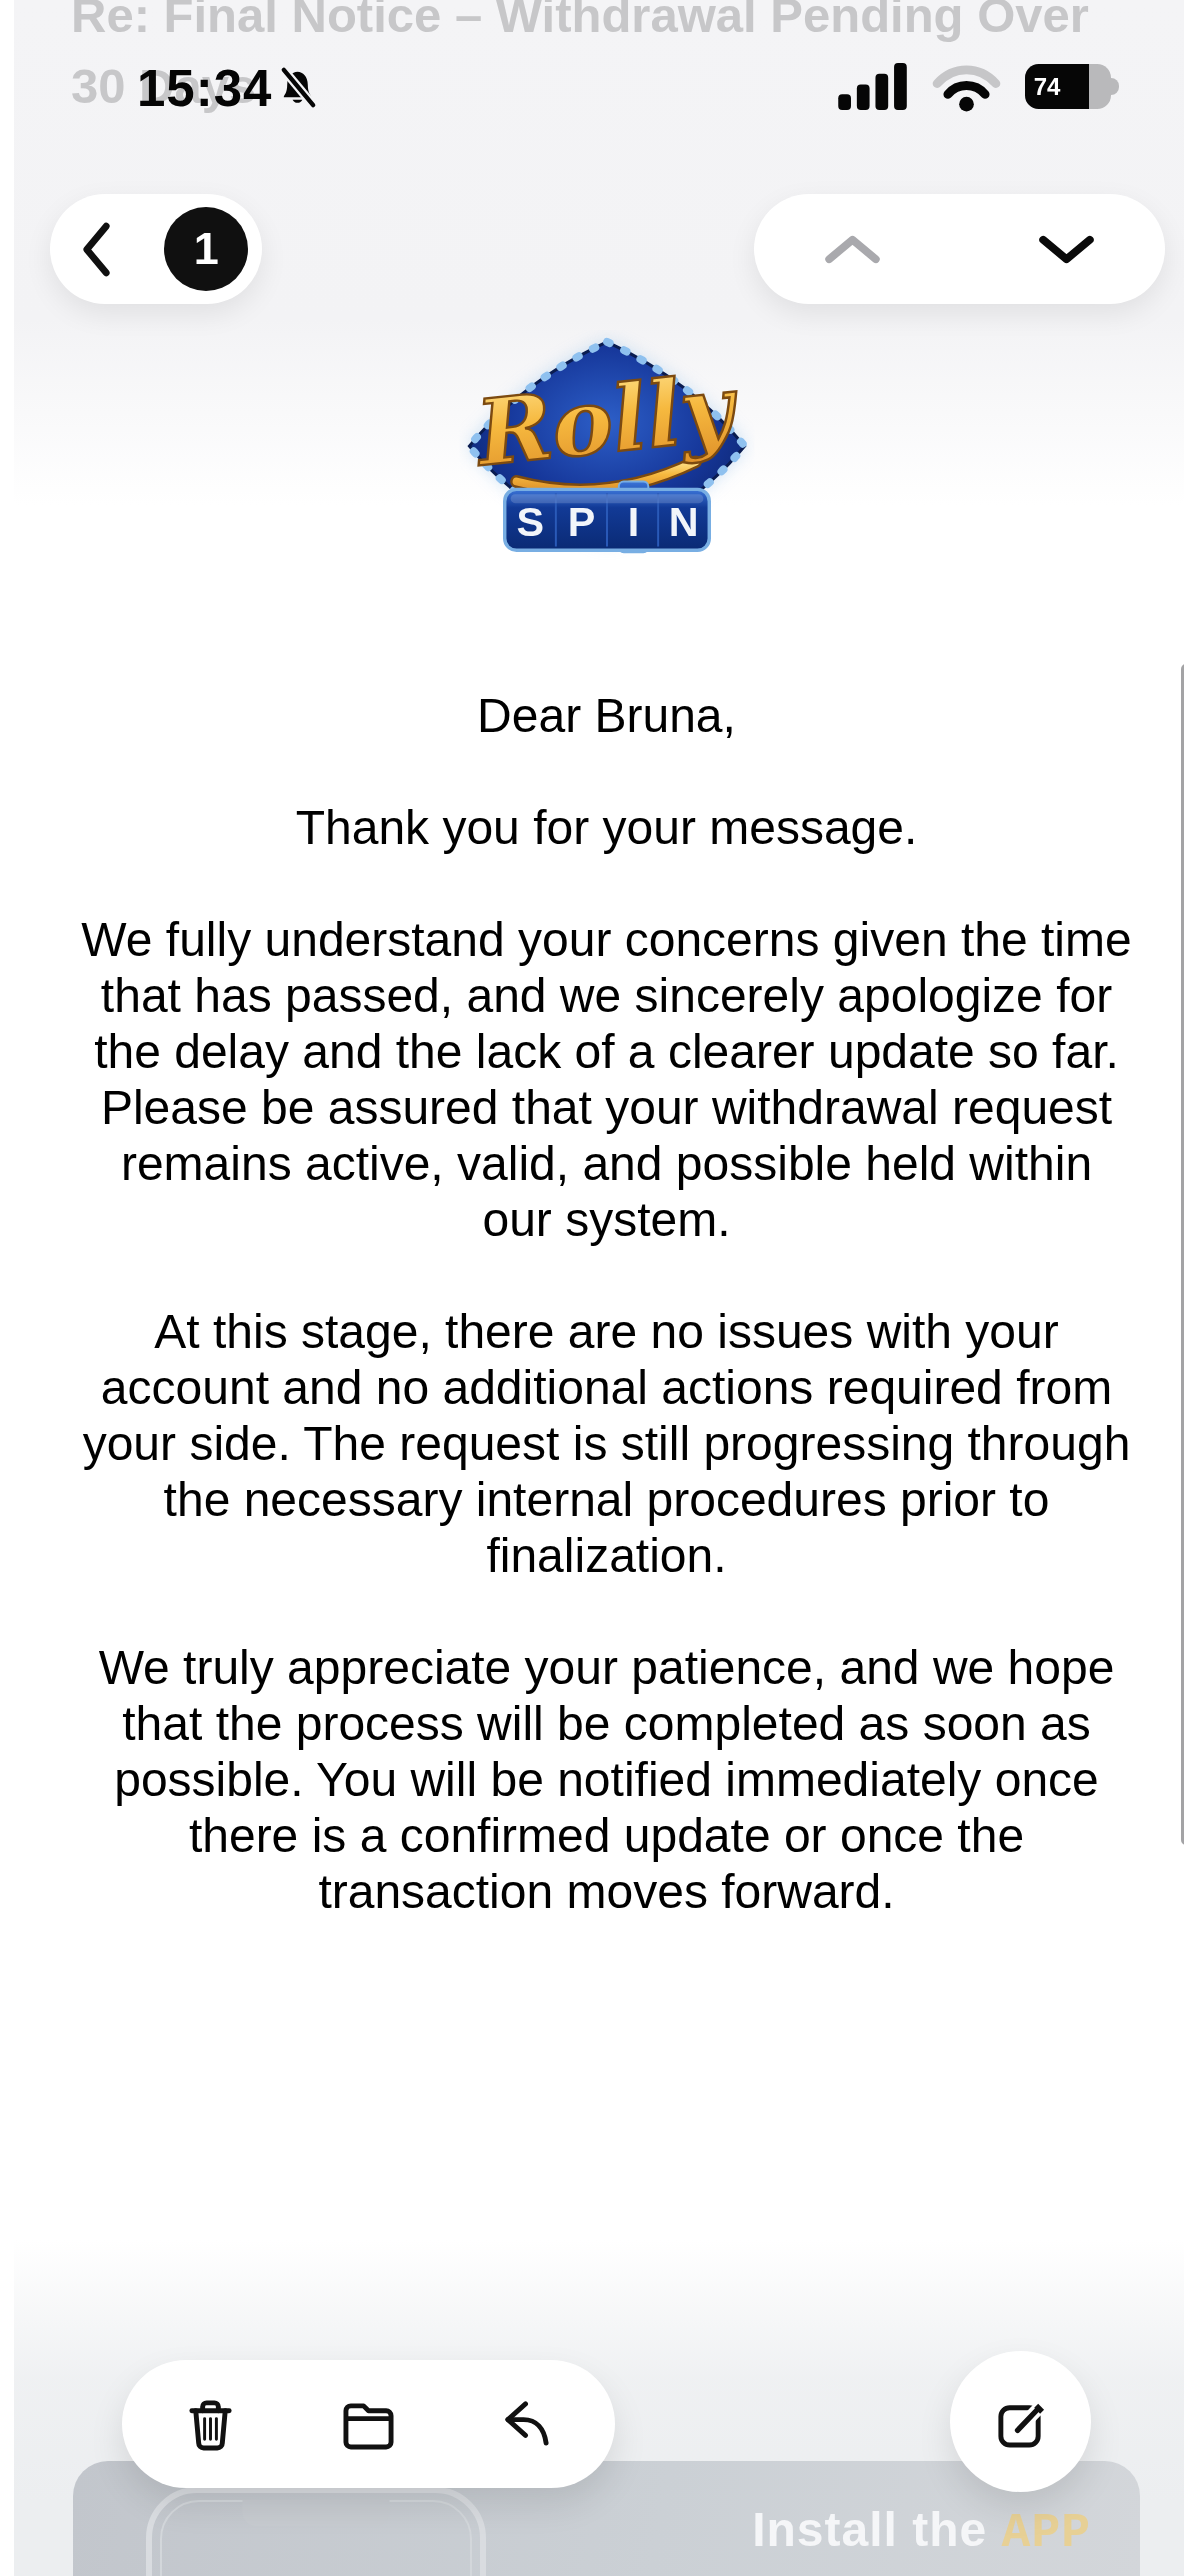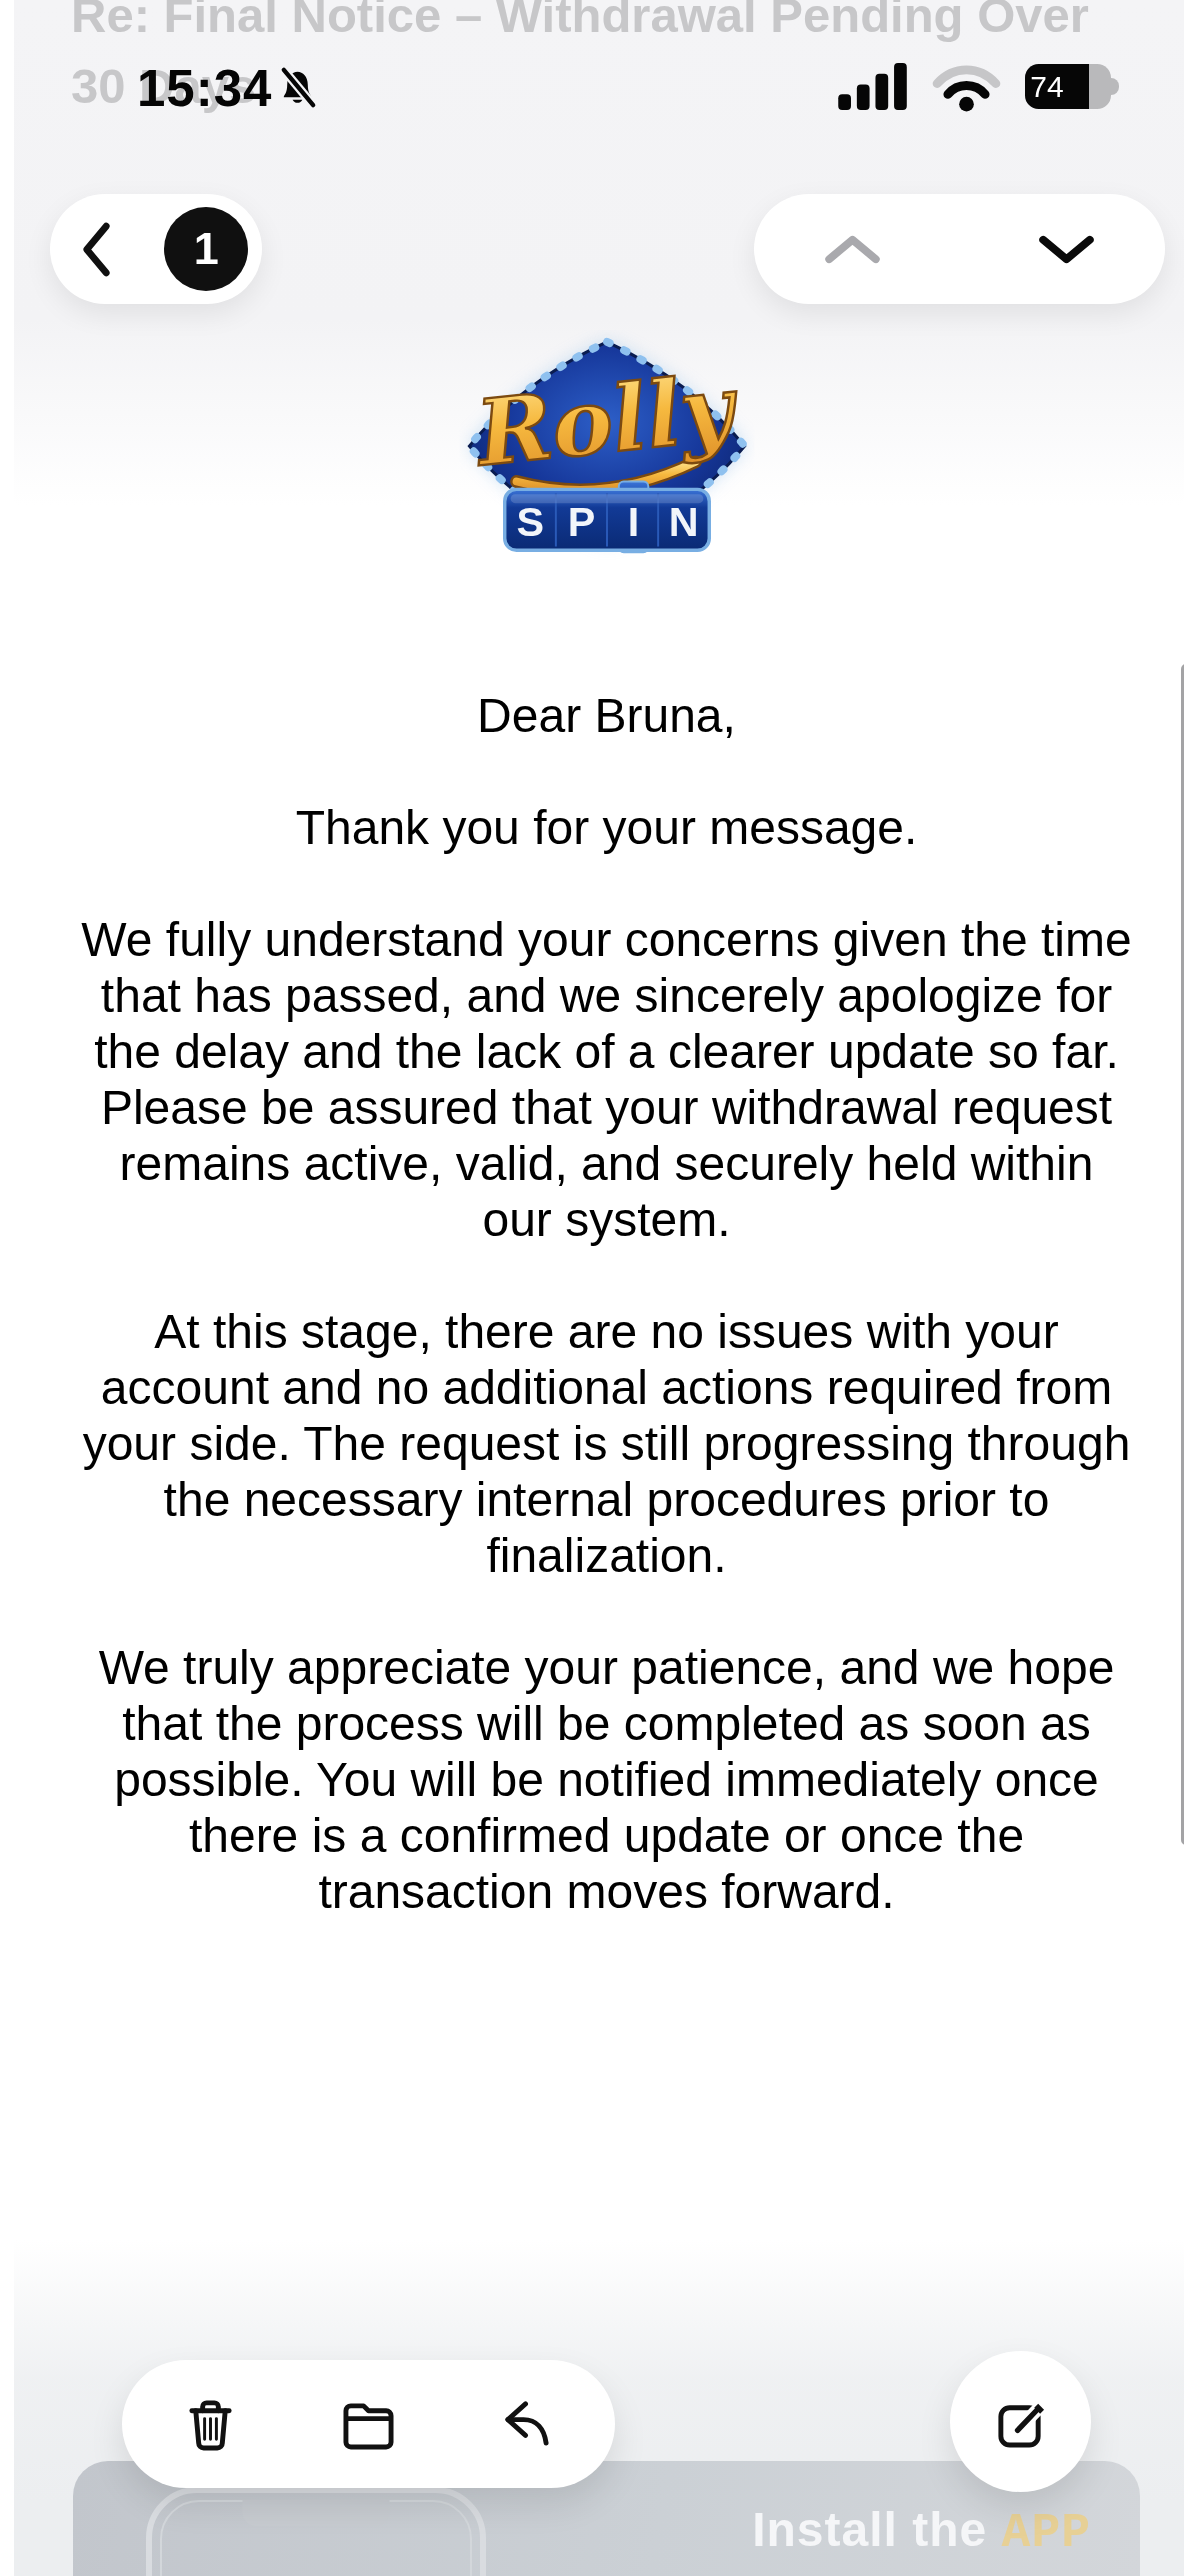--- a/index.html
+++ b/index.html
@@ -11,21 +11,21 @@
   .subject{position:absolute;top:-19.6px;left:57px;width:1030px;z-index:2;
            font-size:49px;font-weight:bold;line-height:71px;color:#c7c7c9;}
   .status-bar{position:absolute;top:0;left:0;right:0;height:128px;z-index:3;}
   .time{position:absolute;left:123px;top:59px;font-size:51px;font-weight:bold;color:#050505;letter-spacing:1px;}
   .bell{position:absolute;left:261px;top:65px;}
   .right-icons{position:absolute;right:76px;top:61px;display:flex;align-items:center;gap:21.6px;}
   .battery{position:relative;width:98px;height:45px;}
   .bat-body{position:absolute;left:0;top:0;width:86px;height:45px;border-radius:13.8px;background:#b9b9bb;overflow:hidden;}
   .bat-fill{position:absolute;left:0;top:0;width:64px;height:45px;background:#060606;}
   .bat-label{position:absolute;left:0;top:0;width:44px;height:45px;display:flex;align-items:center;justify-content:center;
-             color:#ffffff;font-size:30px;font-weight:normal;}
+             color:#ffffff;font-size:24px;font-weight:bold;}
   .bat-nub{position:absolute;right:3.9px;top:13.8px;width:7.9px;height:17.7px;border-radius:0 7.9px 7.9px 0;background:#b9b9bb;}
   
   .pill{position:absolute;background:#ffffff;border-radius:55px;z-index:4;
         box-shadow:0 9.8px 27.5px rgba(0,0,0,0.08);}
   .pill-back{left:36px;top:194px;width:212px;height:110px;display:flex;align-items:center;
              padding:0 13.8px 0 29.5px;box-sizing:border-box;}
   .badge{width:84px;height:84px;border-radius:50%;background:#101010;color:#ffffff;
          font-size:45px;font-weight:bold;display:flex;align-items:center;justify-content:center;margin-left:auto;}
   .pill-nav{left:740px;top:194px;width:411px;height:110px;display:flex;align-items:center;
             justify-content:space-between;padding:0 67px;box-sizing:border-box;}
@@ -168,21 +168,21 @@
       <text x="177" y="209" text-anchor="middle" font-family="'Liberation Sans',sans-serif" font-weight="bold" font-size="42" fill="#f2f5fa">I</text>
       <text x="228" y="209" text-anchor="middle" font-family="'Liberation Sans',sans-serif" font-weight="bold" font-size="42" fill="#f2f5fa">N</text>
     </svg>
   </div>
 
   <div class="scrollbar"></div>
 
   <div class="body-text">
     <p>Dear Bruna,</p>
     <p>Thank you for your message.</p>
-    <p>We fully understand your concerns given the time that has passed, and we sincerely apologize for the delay and the lack of a clearer update so far. Please be assured that your withdrawal request remains active, valid, and securely held within our system.</p>
+    <p>We fully understand your concerns given the time that has passed, and we sincerely apologize for the delay and the lack of a clearer update so far. Please be assured that your withdrawal request remains active, valid, and possible held within our system.</p>
     <p>At this stage, there are no issues with your account and no additional actions required from your side. The request is still progressing through the necessary internal procedures prior to finalization.</p>
     <p>We truly appreciate your patience, and we hope that the process will be completed as soon as possible. You will be notified immediately once there is a confirmed update or once the transaction moves forward.</p>
   </div>
 
   <div class="bottom-overlay"></div>
 
   <div class="banner">
     <div class="banner-phone">
       <div class="banner-phone-inner"></div>
       <div class="banner-notch"></div>

